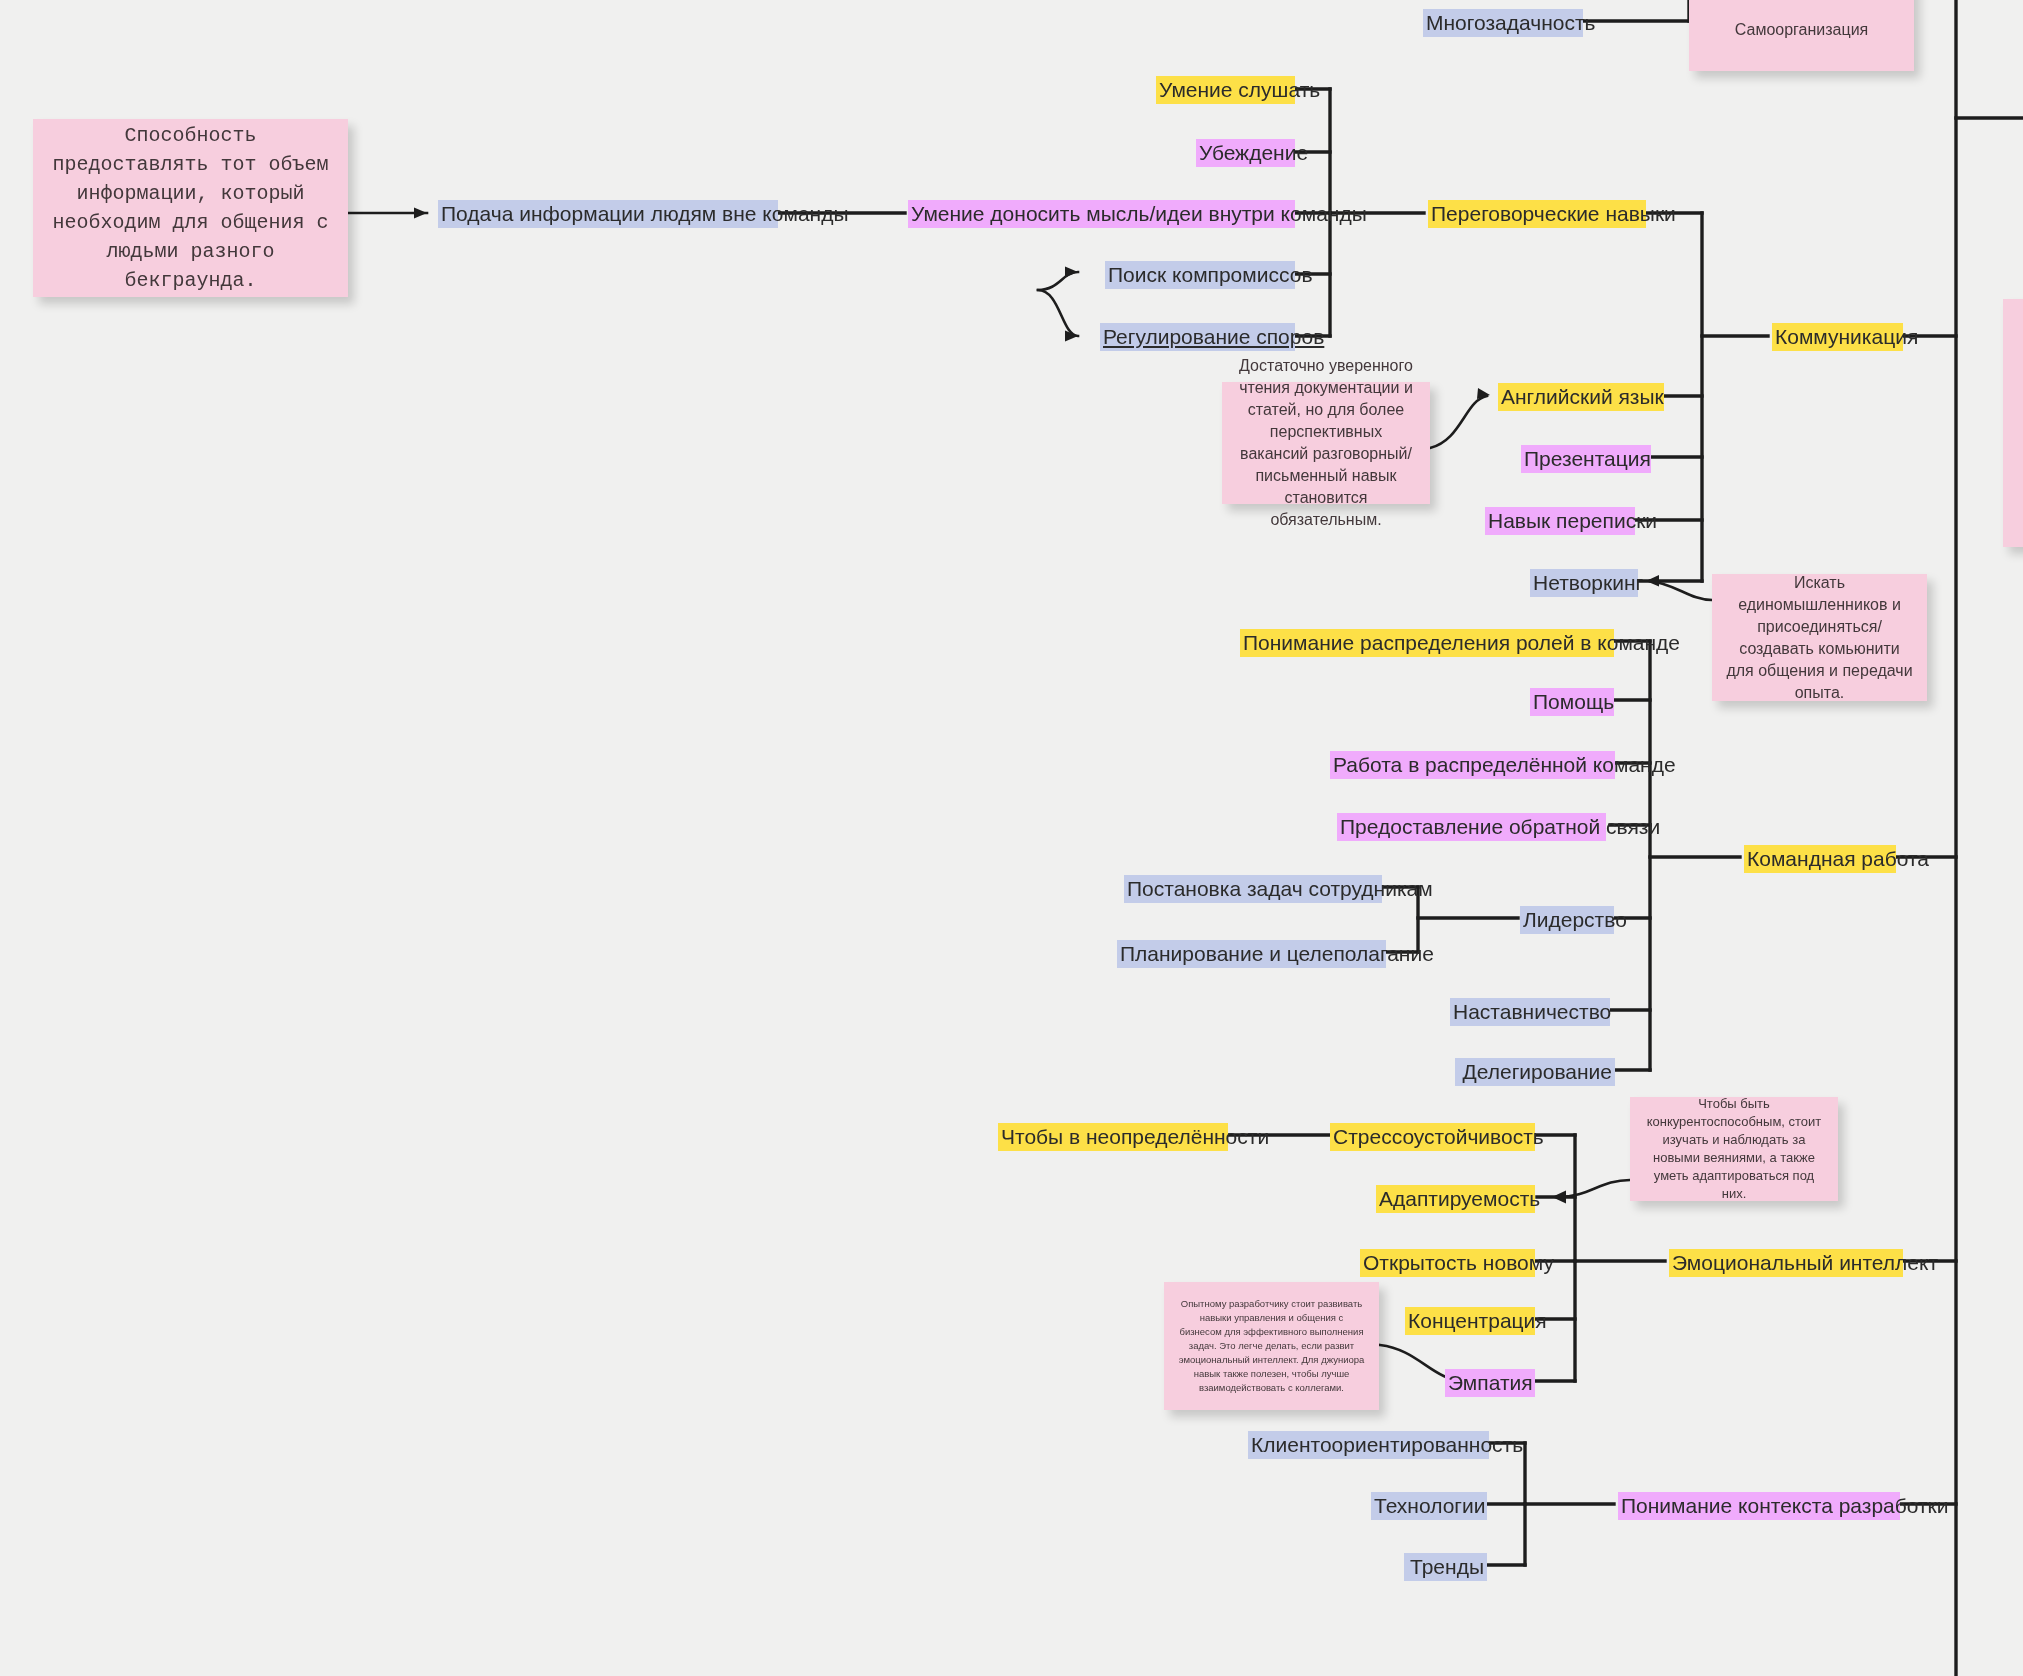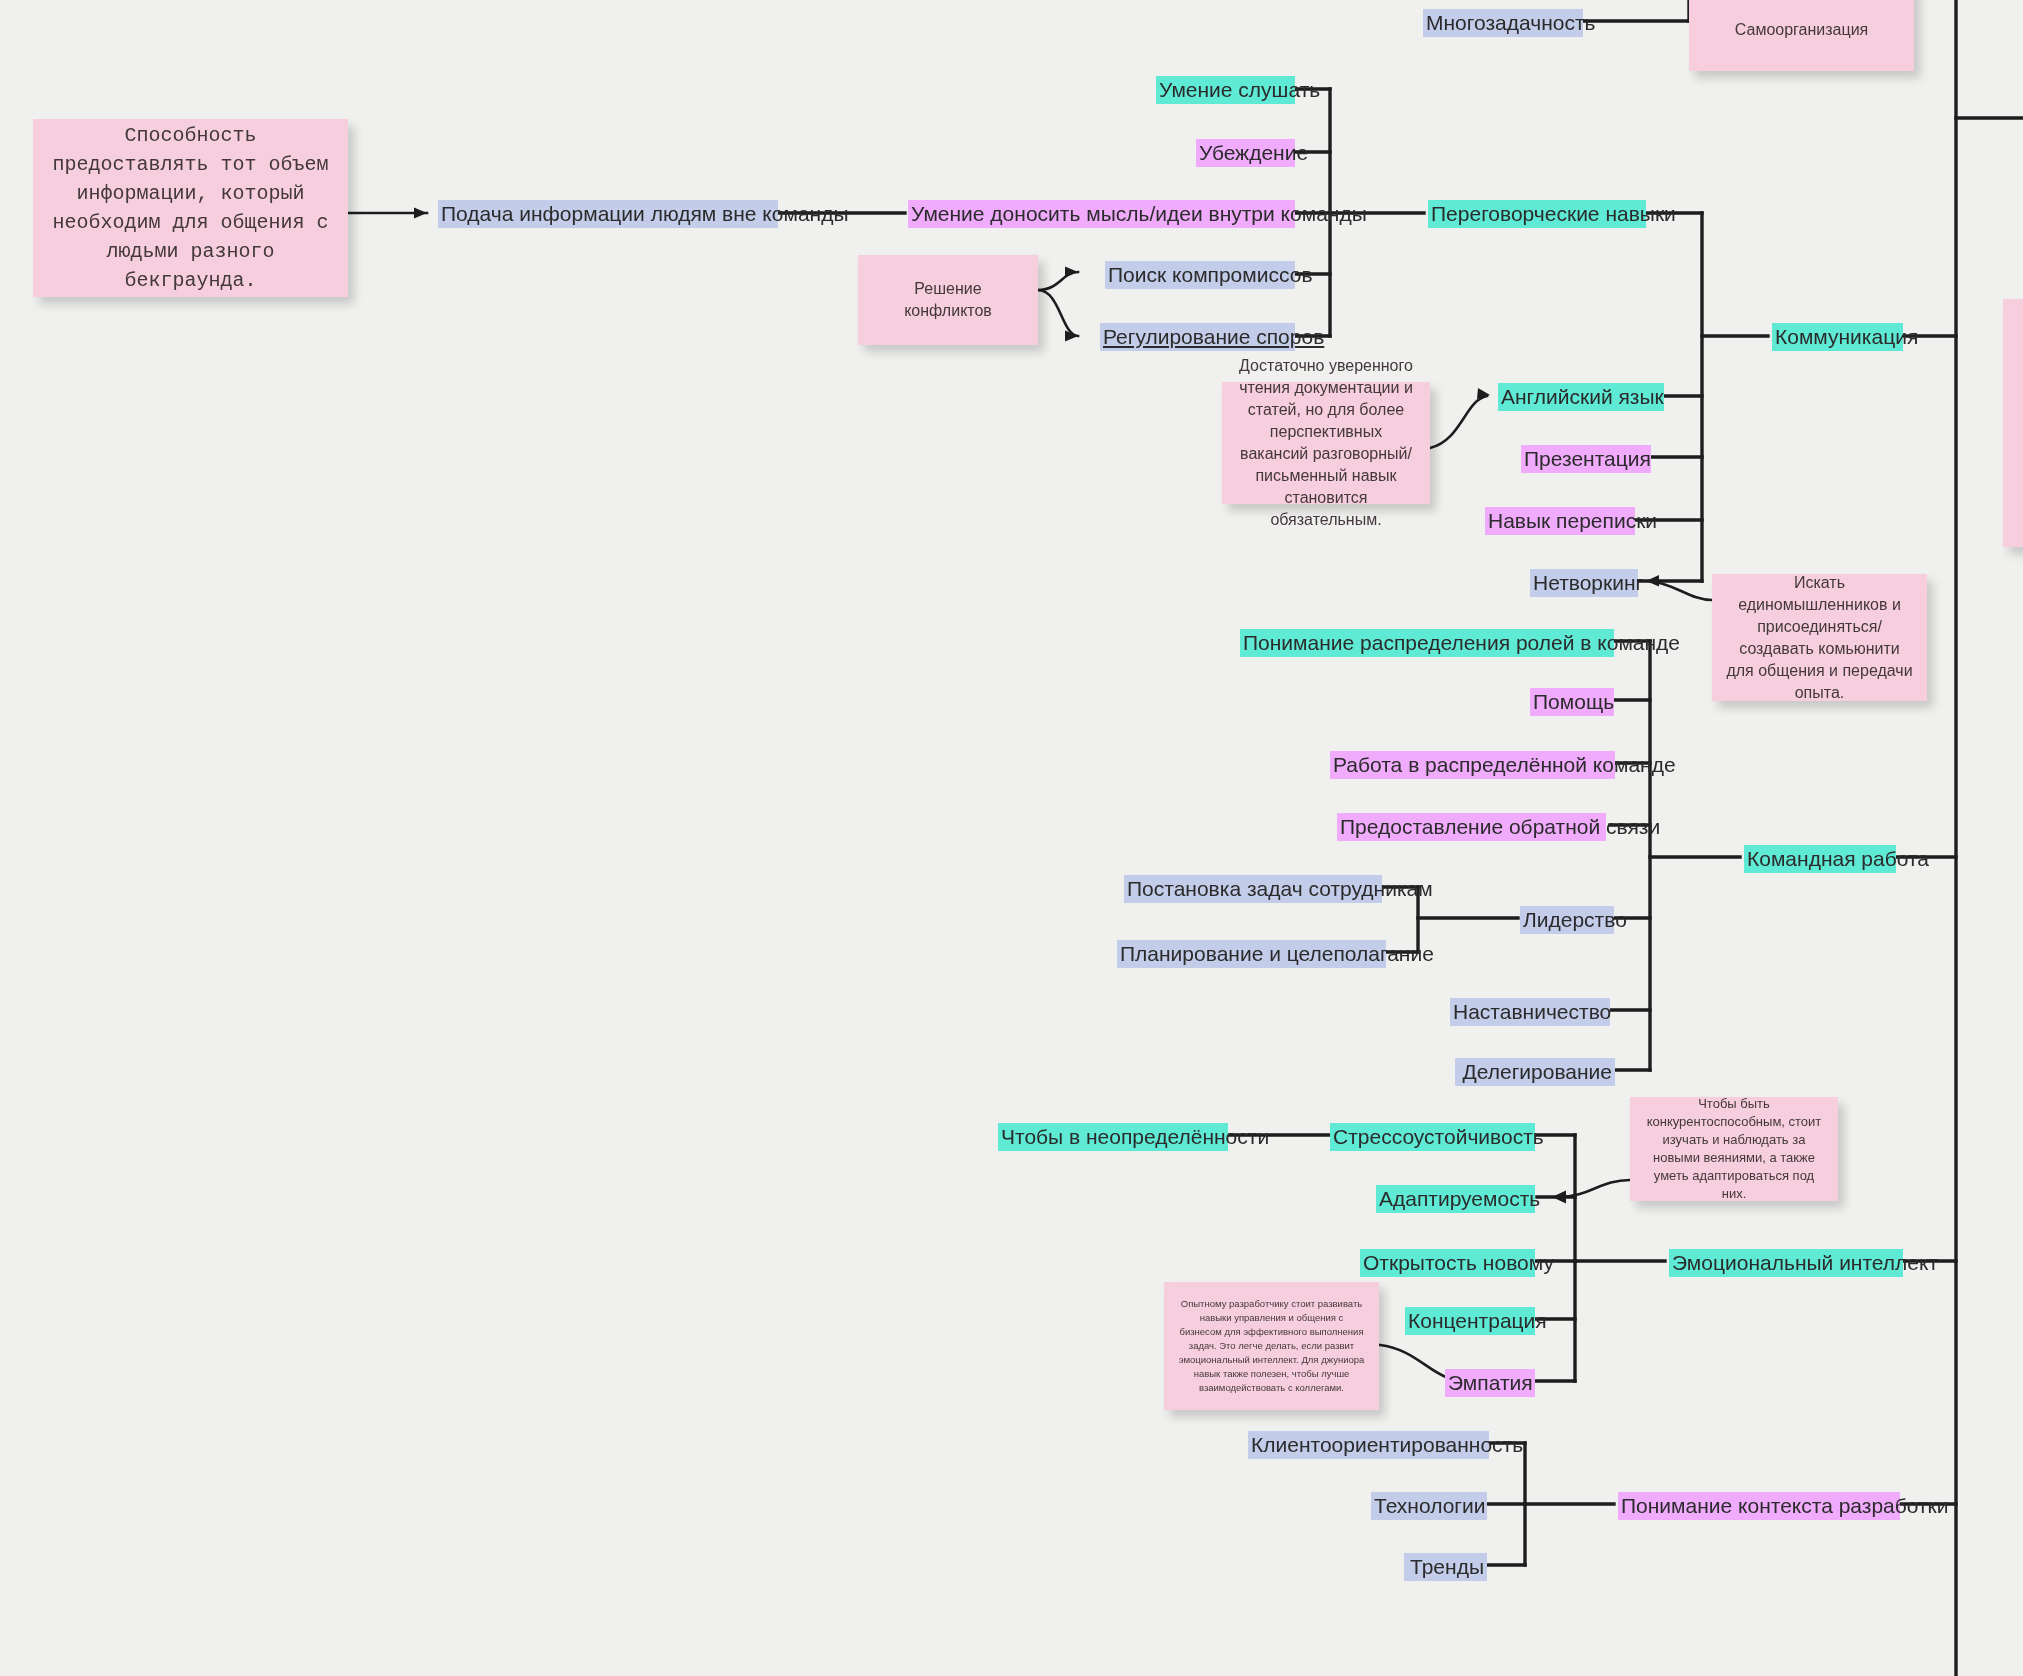--- a/index.html
+++ b/index.html
@@ -21,21 +21,21 @@
   }
   .node {
     position: absolute;
     white-space: nowrap;
     font-size: 21px;
     line-height: 26px;
     color: #2b2b2b;
     padding: 1px 3px;
     box-sizing: border-box;
   }
-  .node.green  { background: #5eead4; }
+  .node.green  { background: #fde047; }
   .node.blue   { background: #c3cce9; }
   .node.yellow { background: #f0abfc; }
   .node.right  { text-align: right; }
 
   .sticky {
     position: absolute;
     background: #f7cede;
     box-shadow: 6px 7px 9px rgba(0,0,0,0.17);
     box-sizing: border-box;
     display: flex;
@@ -141,23 +141,20 @@
   </svg>
 
   <div class="sticky lg" style="left:33px; top:119px; width:315px; height:178px;font-family:Liberation Mono, monospace;">
     <span>Способность предоставлять тот объем информации, который необходим для общения с людьми разного бекграунда.</span>
   </div>
 
   <div class="sticky title" style="left:1689px; top:-20px; width:225px; height:91px; align-items:flex-end; padding-bottom:30px;">
     <span>Самоорганизация</span>
   </div>
 
-  <div class="sticky title" style="left:858px; top:255px; width:180px; height:90px;">
-    <span>Решение конфликтов</span>
-  </div>
 
   <div class="sticky md" style="left:1222px; top:382px; width:208px; height:122px;">
     <span>Достаточно уверенного чтения документации и статей, но для более перспективных вакансий разговорный/письменный навык становится обязательным.</span>
   </div>
 
   <div class="sticky md" style="left:1712px; top:574px; width:215px; height:127px;">
     <span>Искать единомышленников и присоединяться/ создавать комьюнити для общения и передачи опыта.</span>
   </div>
 
   <div class="sticky sm" style="left:1630px; top:1097px; width:208px; height:104px;">

